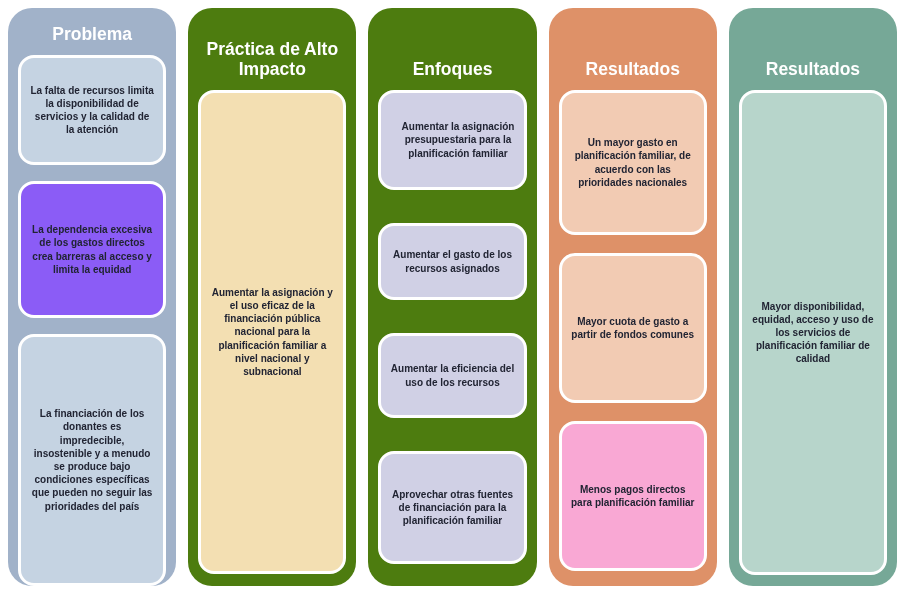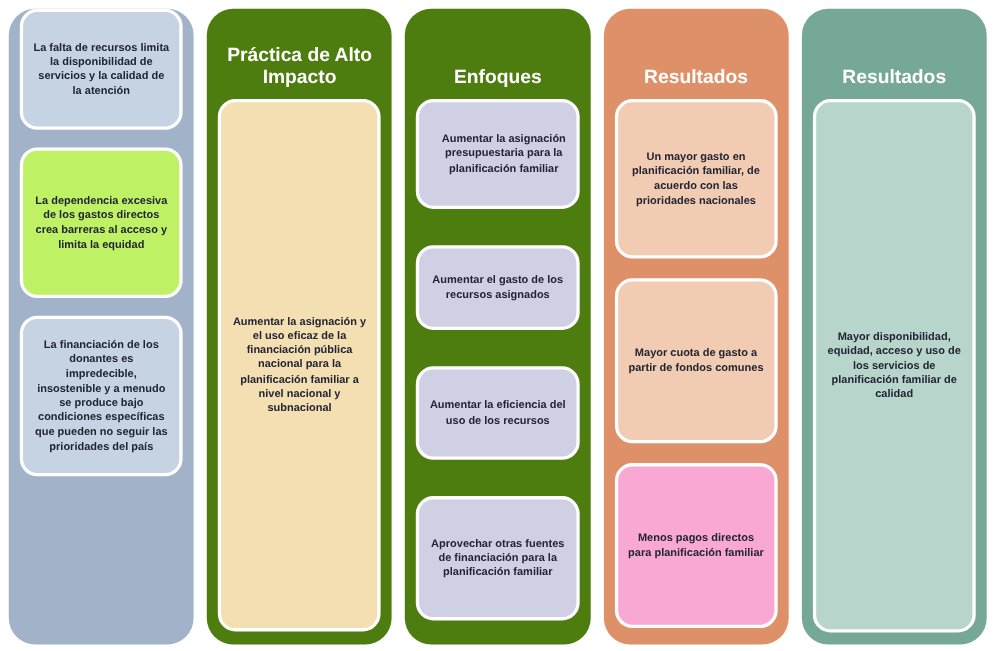--- a/index.html
+++ b/index.html
@@ -22,37 +22,38 @@
     line-height:1.18;padding:0 14px 10px 14px;box-sizing:border-box;
   }
   .boxes{display:flex;flex-direction:column;padding:0 10px;}
   .box{
     border:3px solid #ffffff;border-radius:16px;
     display:flex;align-items:center;justify-content:center;
     text-align:center;font-weight:bold;font-size:10px;line-height:1.32;
     color:#212433;padding:6px 9px;box-sizing:border-box;
   }
   .col0 .boxes{gap:16px}
-  .col0 .b0{height:110px}.col0 .b1{height:137px}.col0 .b2{height:146px}
+  .col0 .b0{height:110px}.col0 .b1{height:137px}.col0 .b2{height:252px}
   .col1 .b0{height:484px}
   .col2 .boxes{gap:33px}
   .col2 .b0{height:100px}.col2 .b1{height:77px}.col2 .b2{height:85px}.col2 .b3{height:113px}
   .col3 .boxes{gap:18px}
   .col3 .b0{height:145px}.col3 .b1{height:150px}.col3 .b2{height:150px}
   .col4 .b0{height:485px}
 </style>
 </head>
 <body>
 
 <div class="wrap">
 
   <div class="column col0" style="background: rgb(161, 178, 201);">
+    <div class="col-header">Problema</div>
     <div class="boxes">
       <div class="box b0" style="background: rgb(197, 211, 226);">La falta de recursos limita la disponibilidad de servicios y la calidad de la atención</div>
-      <div class="box b1" style="background: #bef264;">La dependencia excesiva de los gastos directos crea barreras al acceso y limita la equidad</div>
+      <div class="box b1" style="background: #8b5cf6;">La dependencia excesiva de los gastos directos crea barreras al acceso y limita la equidad</div>
       <div class="box b2" style="background: rgb(197, 211, 226);">La financiación de los donantes es impredecible, insostenible y a menudo se produce bajo condiciones específicas que pueden no seguir las prioridades del país</div>
     </div>
   </div>
 
   <div class="column col1" style="background: #4d7c0f;">
     <div class="col-header">Práctica de Alto Impacto</div>
     <div class="boxes">
       <div class="box b0" style="background: rgb(243, 223, 178);">Aumentar la asignación y el uso eficaz de la financiación pública nacional para la planificación familiar a nivel nacional y subnacional</div>
     </div>
   </div>

